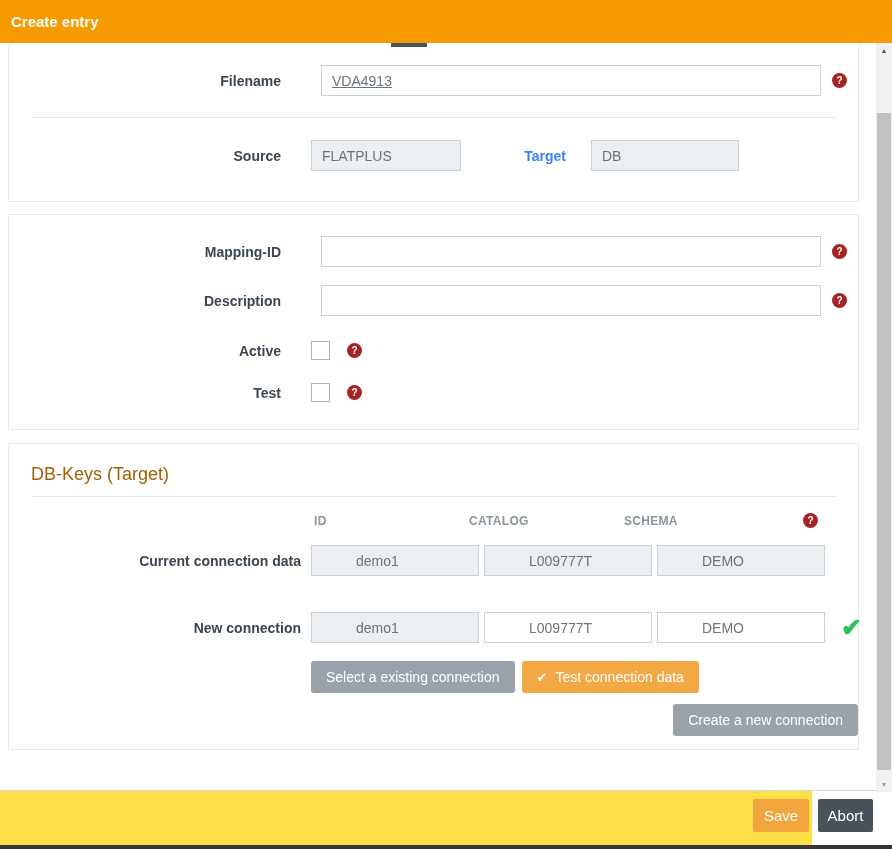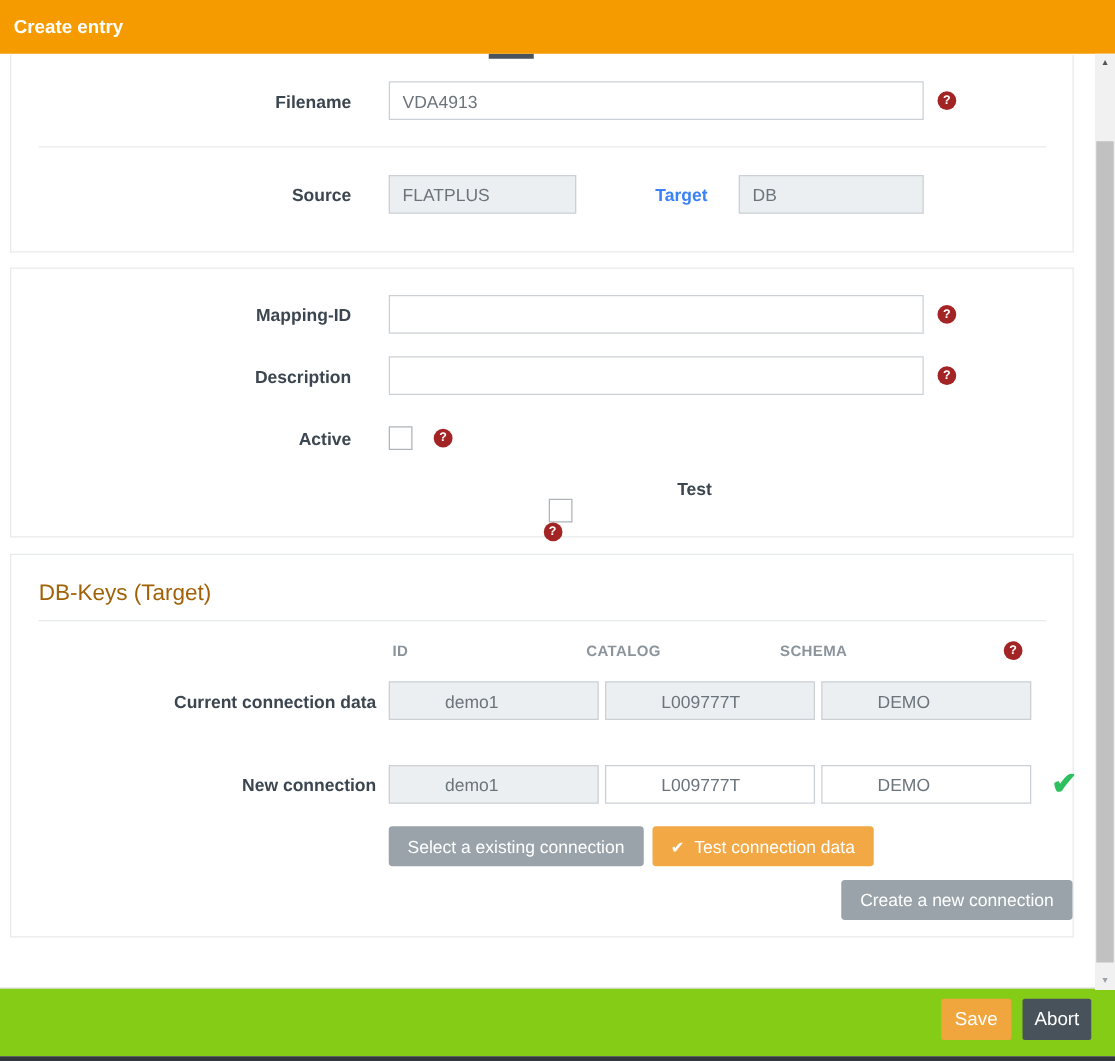--- a/index.html
+++ b/index.html
@@ -25,39 +25,39 @@
   .row { display:flex; align-items:center; }
   .lbl { width:272px; flex:none; text-align:right; font-size:14px; font-weight:bold; color:#3c4650; }
   .lbl2 { width:105px; flex:none; text-align:right; font-size:14px; font-weight:bold; color:#3b82f6; }
   .lbl3 { width:292px; flex:none; text-align:right; font-size:14px; font-weight:bold; color:#3c4650; }
 
   .inp {
     height:31px; border:1px solid #cbd0d5; background:#fff; padding:0 10px;
     font-size:14px; color:#6b747c; font-family:inherit; outline:none;
   }
   .inp:disabled, .inp.dis { background:#eceff1; color:#6b747c; }
-  .inp-lg { width:428px; margin-left:30px; }
+  .inp-lg { width:500px; margin-left:40px;text-decoration:underline; }
   .inp-sm { width:150px; margin-left:30px; }
   .inp-sm2 { width:148px; margin-left:25px; }
   .inp-t { width:168px; margin-left:5px;padding-left:44px; }
   .ml10 { margin-left:10px !important; }
 
   .help {
     width:15px; height:15px; flex:none; border-radius:50%; background:#a32424; color:#fff;
     font-size:10px; font-weight:bold; display:flex; align-items:center; justify-content:center;
     margin-left:11px; line-height:1;
   }
   .divider { border:none; border-top:1px solid #e7eaec; margin:21px 21px 0 22px; }
 
   .frow1 { margin-top:21px; }
   .frow2 { margin-top:22px; }
   .mrow1 { margin-top:21px; }
   .mrow2 { margin-top:18px; }
   .crow-a { margin-top:25px; }
-  .crow-t { margin-top:23px;flex-direction:column; }
+  .crow-t { margin-top:23px; }
 
   .cb {
     appearance:none; -webkit-appearance:none; width:19px; height:19px; margin-left:30px;
     border:1px solid #aeb4ba; background:#fff; cursor:pointer;
   }
   .help-cb { margin-left:17px; }
 
   .p3-title { margin:20px 0 0 22px; font-size:18px; font-weight:400; color:#a16207; }
   .p3-divider { border:none; border-top:1px solid #e7eaec; margin:11px 21px 0 22px; }
   .thead { display:flex; align-items:center; margin-top:16px; margin-left:302px; margin-right:0; }
@@ -78,21 +78,21 @@
   .btn-orange { background:#f2a844; }
   .btn + .btn { margin-left:7px; }
   .btn .bcheck { margin-right:8px; font-size:13px; }
 
   .scrollbar { position:absolute; right:0; top:43px; width:16px; height:749px; background:#f1f1f1; z-index:7; }
   .sb-up { position:absolute; top:4px; left:0; width:16px; text-align:center; font-size:7px; color:#4f5459; cursor:pointer; }
   .sb-down { position:absolute; bottom:4px; left:0; width:16px; text-align:center; font-size:7px; color:#9aa0a5; cursor:pointer; }
   .sb-thumb { position:absolute; top:70px; left:1px; width:14px; height:657px; background:#c1c1c1; cursor:pointer; }
 
   .footer-sep { position:absolute; top:790px; left:0; width:892px; border-top:1px solid #d7d7d7; }
-  .footer { position:absolute; top:791px; left:0; width:892px; height:54px; background:#84cc16; }
+  .footer { position:absolute; top:791px; left:0; width:812px; height:54px; background:#fde047; }
   .btn-save { position:absolute; left:753px; top:8px; width:56px; height:33px; background:#f0a63c; color:#fff; border:none; border-radius:2px; font-size:15px; font-family:inherit; cursor:pointer; }
   .btn-abort { position:absolute; left:818px; top:8px; width:55px; height:33px; background:#48525b; color:#fff; border:none; border-radius:2px; font-size:15px; font-family:inherit; cursor:pointer; }
   .bottom-bar { position:absolute; top:845px; left:0; width:892px; height:4px; background:#32373c; }
 </style>
 </head>
 <body>
 
 <div class="header">
   <span>Create entry</span>
 </div>

